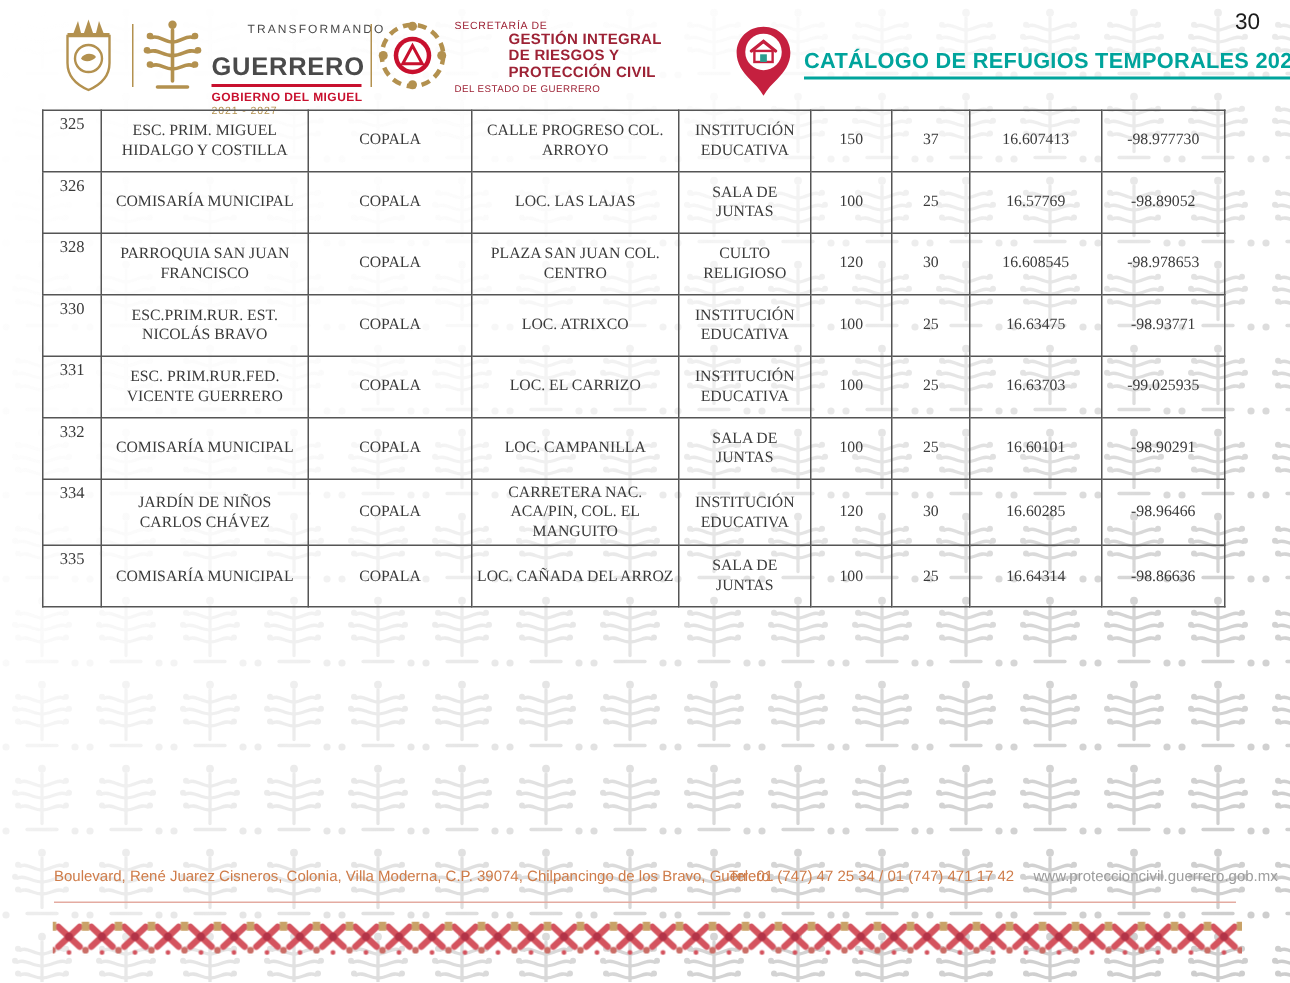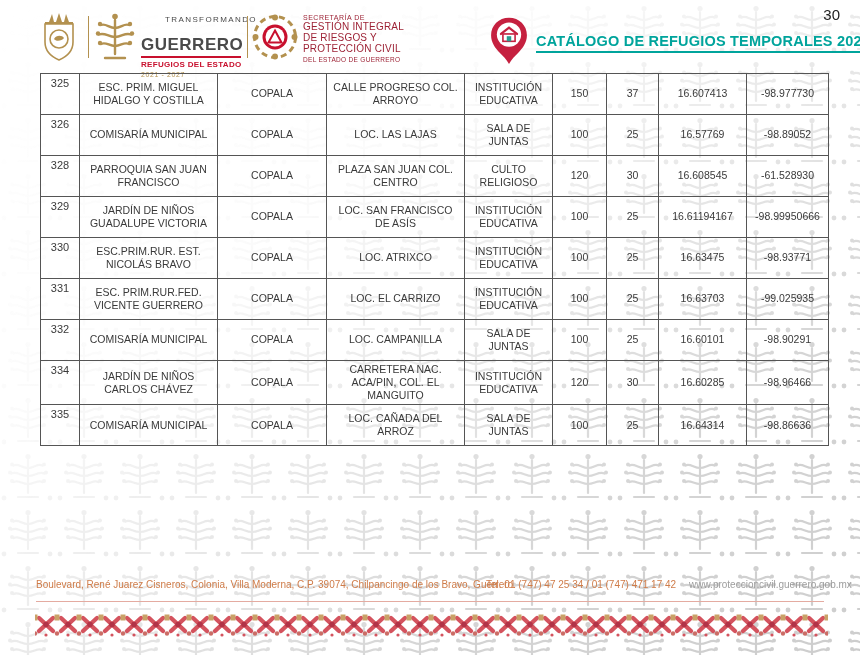--- a/index.html
+++ b/index.html
@@ -25,34 +25,34 @@
   .hdr-tree { position: absolute; left: 93px; top: 12px; }
   .brand-text { position: absolute; left: 141px; top: 15px; width: 104px; }
   .brand-transformando { font-size: 8px; letter-spacing: 1.4px; color: #4a4a4a; margin-left: 24px; }
   .brand-guerrero { font-size: 17px; font-weight: bold; letter-spacing: 0.5px; color: #4a4a4a; margin-top: 11px; }
   .brand-redbar { width: 100px; height: 2px; background: #c8102e; margin: 1px 0 2px 0; }
   .brand-gobierno { font-size: 8px; font-weight: bold; color: #c8102e; letter-spacing: 0.3px; }
   .brand-period { font-size: 7px; color: #b3914f; margin-top: 2px; letter-spacing: 0.6px; }
   .hdr-emblem { position: absolute; left: 252px; top: 14px; }
   .secretaria-text { position: absolute; left: 303px; top: 14px; width: 140px; color: #9d2235; }
   .sec-line1 { font-size: 7px; letter-spacing: 0.5px; }
-  .sec-bold { font-size: 10px; font-weight: normal; line-height: 1.12; letter-spacing: 0.2px; }
+  .sec-bold { font-size: 10px; font-weight: bold; line-height: 1.12; letter-spacing: 0.2px; margin-left: 36px; }
   .sec-line5 { font-size: 6.5px; margin-top: 1px; letter-spacing: 0.3px; }
   .hdr-pin { position: absolute; left: 489px; top: 17px; }
   .page-title {
     position: absolute; left: 536px; top: 33px;
     font-size: 14.5px; font-weight: bold; color: #00a49c;
     border-bottom: 2px solid #00a49c; padding-bottom: 2px;
     letter-spacing: 0.2px; white-space: nowrap;
   }
 
   
   table.catalog {
-    position: absolute; left: 40px; top: 73px;
-    width: 788px; border-collapse: collapse; table-layout: fixed;
+    position: absolute; left: 28px; top: 73px;
+    width: 788px; border-collapse: collapse; table-layout: fixed; font-family: Liberation Serif, serif;
   }
   table.catalog td {
     border: 1px solid #555;
     font-size: 10.5px; color: #3a3a3a;
     text-align: center; vertical-align: middle;
     padding: 2px 3px; line-height: 1.25;
     height: 41px; overflow: hidden;
   }
   table.catalog td.c0 {
     vertical-align: top; padding-top: 3px; font-size: 11px;
@@ -148,21 +148,21 @@
         <circle cx="39" cy="21.5" r="2.2"></circle>
         <circle cx="7" cy="31" r="2.2"></circle>
         <circle cx="37" cy="31" r="2.2"></circle>
       </g>
     </svg>
 
     <div class="brand-text">
       <div class="brand-transformando">TRANSFORMANDO</div>
       <div class="brand-guerrero">GUERRERO</div>
       <div class="brand-redbar"></div>
-      <div class="brand-gobierno">REFUGIOS DEL ESTADO</div>
+      <div class="brand-gobierno">GOBIERNO DEL MIGUEL</div>
       <div class="brand-period">2021 - 2027</div>
     </div>
 
     <div class="vdiv vdiv2"></div>
 
     <svg class="hdr-emblem" width="46" height="46" viewBox="0 0 46 46">
       <circle cx="23" cy="23" r="20.5" fill="none" stroke="#b3914f" stroke-width="3" stroke-dasharray="6 4"></circle>
       <g fill="#b3914f">
         <circle cx="23" cy="3.5" r="3"></circle>
         <circle cx="23" cy="42.5" r="3"></circle>
@@ -230,32 +230,21 @@
         </tr>
         <tr>
           <td class="c0">328</td>
           <td class="c1">PARROQUIA SAN JUAN FRANCISCO</td>
           <td class="c2">COPALA</td>
           <td class="c3">PLAZA SAN JUAN COL. CENTRO</td>
           <td class="c4">CULTO RELIGIOSO</td>
           <td class="c5">120</td>
           <td class="c6">30</td>
           <td class="c7">16.608545</td>
-          <td class="c8">-61.528930</td>
-        </tr>
-        <tr>
-          <td class="c0">329</td>
-          <td class="c1">JARDÍN DE NIÑOS GUADALUPE VICTORIA</td>
-          <td class="c2">COPALA</td>
-          <td class="c3">LOC. SAN FRANCISCO DE ASÍS</td>
-          <td class="c4">INSTITUCIÓN EDUCATIVA</td>
-          <td class="c5">100</td>
-          <td class="c6">25</td>
-          <td class="c7">16.61194167</td>
-          <td class="c8">-98.99950666</td>
+          <td class="c8">-98.978653</td>
         </tr>
         <tr>
           <td class="c0">330</td>
           <td class="c1">ESC.PRIM.RUR. EST. NICOLÁS BRAVO</td>
           <td class="c2">COPALA</td>
           <td class="c3">LOC. ATRIXCO</td>
           <td class="c4">INSTITUCIÓN EDUCATIVA</td>
           <td class="c5">100</td>
           <td class="c6">25</td>
           <td class="c7">16.63475</td>

